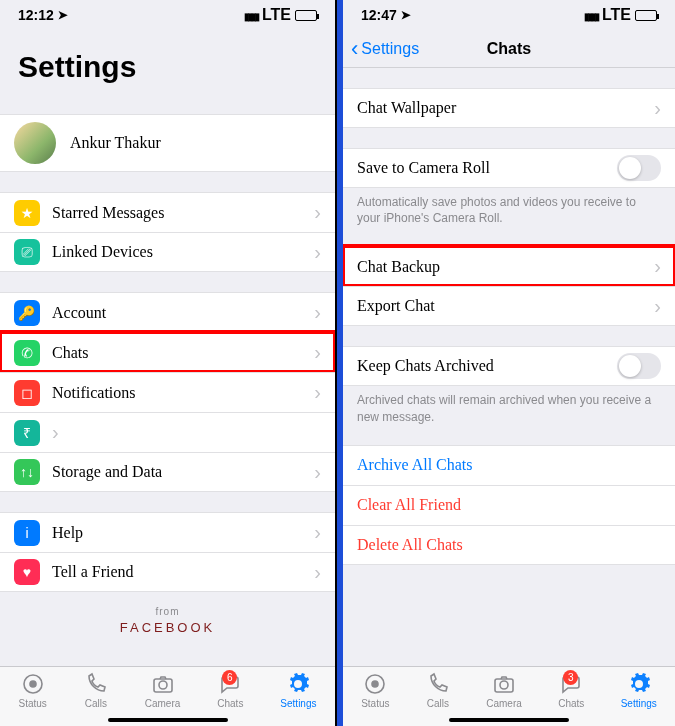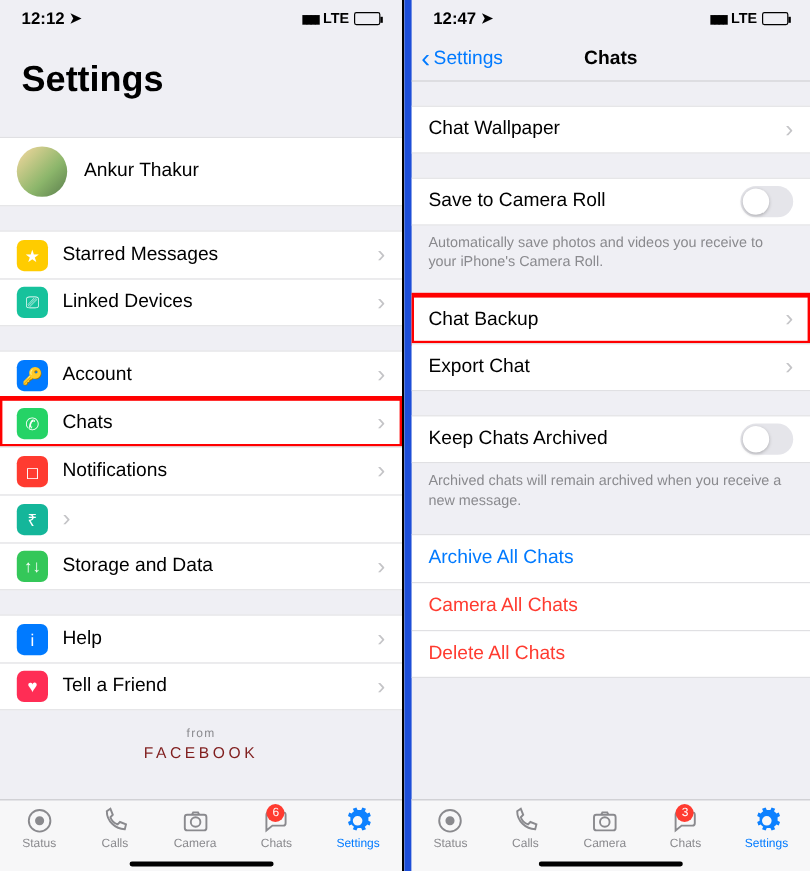--- a/index.html
+++ b/index.html
@@ -26,21 +26,21 @@
     height: 30px;
     display: flex;
     justify-content: space-between;
     align-items: center;
     padding: 0 18px;
     font-size: 14px;
     font-weight: 600;
     color: #000;
   }
   .status-left { display:flex; align-items:center; gap:4px; }
-  .status-right { display:flex; align-items:center; gap:4px; font-size:12px; }
+  .status-right { display:flex; align-items:center; gap:4px; font-size:16px; }
   .arrow-loc { font-size:12px; }
   .bars::before{ content:"▮▮▮▮"; letter-spacing:-2px; font-size:10px;}
   .battery { width:22px; height:11px; border:1px solid #000; border-radius:2px; position:relative;}
   .battery::after{content:""; position:absolute; right:-3px; top:3px; width:2px; height:5px; background:#000;}
   .battery-fill{ height:100%; width:80%; background:#000;}
   
   .nav-bar {
     height: 38px;
     display:flex;
     align-items:center;
@@ -73,21 +73,21 @@
     border-top:1px solid #e0e0e3;
     position:relative;
   }
   .row:last-child{ border-bottom:1px solid #e0e0e3; }
   .row.profile{ min-height:58px;}
   .icon-box {
     width:26px; height:26px; border-radius:6px;
     display:flex; align-items:center; justify-content:center;
     margin-right:12px; color:#fff; font-size:14px; flex-shrink:0;
   }
-  .label { flex:1; font-size:16px; color:#000; }
+  .label { flex:1; font-size:16px; color:#000;font-family:Liberation Serif, serif; }
   .label.blue { color:#007aff; }
   .label.red { color:#ff3b30; }
   .chev-r { color:#c4c4c7; font-size:20px; font-weight:300;}
   .avatar {
     width:42px; height:42px; border-radius:50%;
     background: linear-gradient(135deg,#f7d9a0,#8cb66b 60%,#5a7d4c);
     margin-right:14px;
   }
   .toggle{
     width:44px; height:26px; border-radius:13px; background:#e5e5ea;
@@ -308,21 +308,21 @@
         <div class="toggle"></div>
       </div>
     </div>
     <div class="hint">Archived chats will remain archived when you receive a new message.</div>
 
     <div class="group">
       <div class="row">
         <span class="label blue">Archive All Chats</span>
       </div>
       <div class="row">
-        <span class="label red">Camera All Chats</span>
+        <span class="label red">Clear All Friend</span>
       </div>
       <div class="row">
         <span class="label red">Delete All Chats</span>
       </div>
     </div>
   </div>
 
   <div class="tab-bar">
     <div class="tab">
       <svg viewBox="0 0 24 24" fill="none" stroke="currentColor" stroke-width="1.6">

